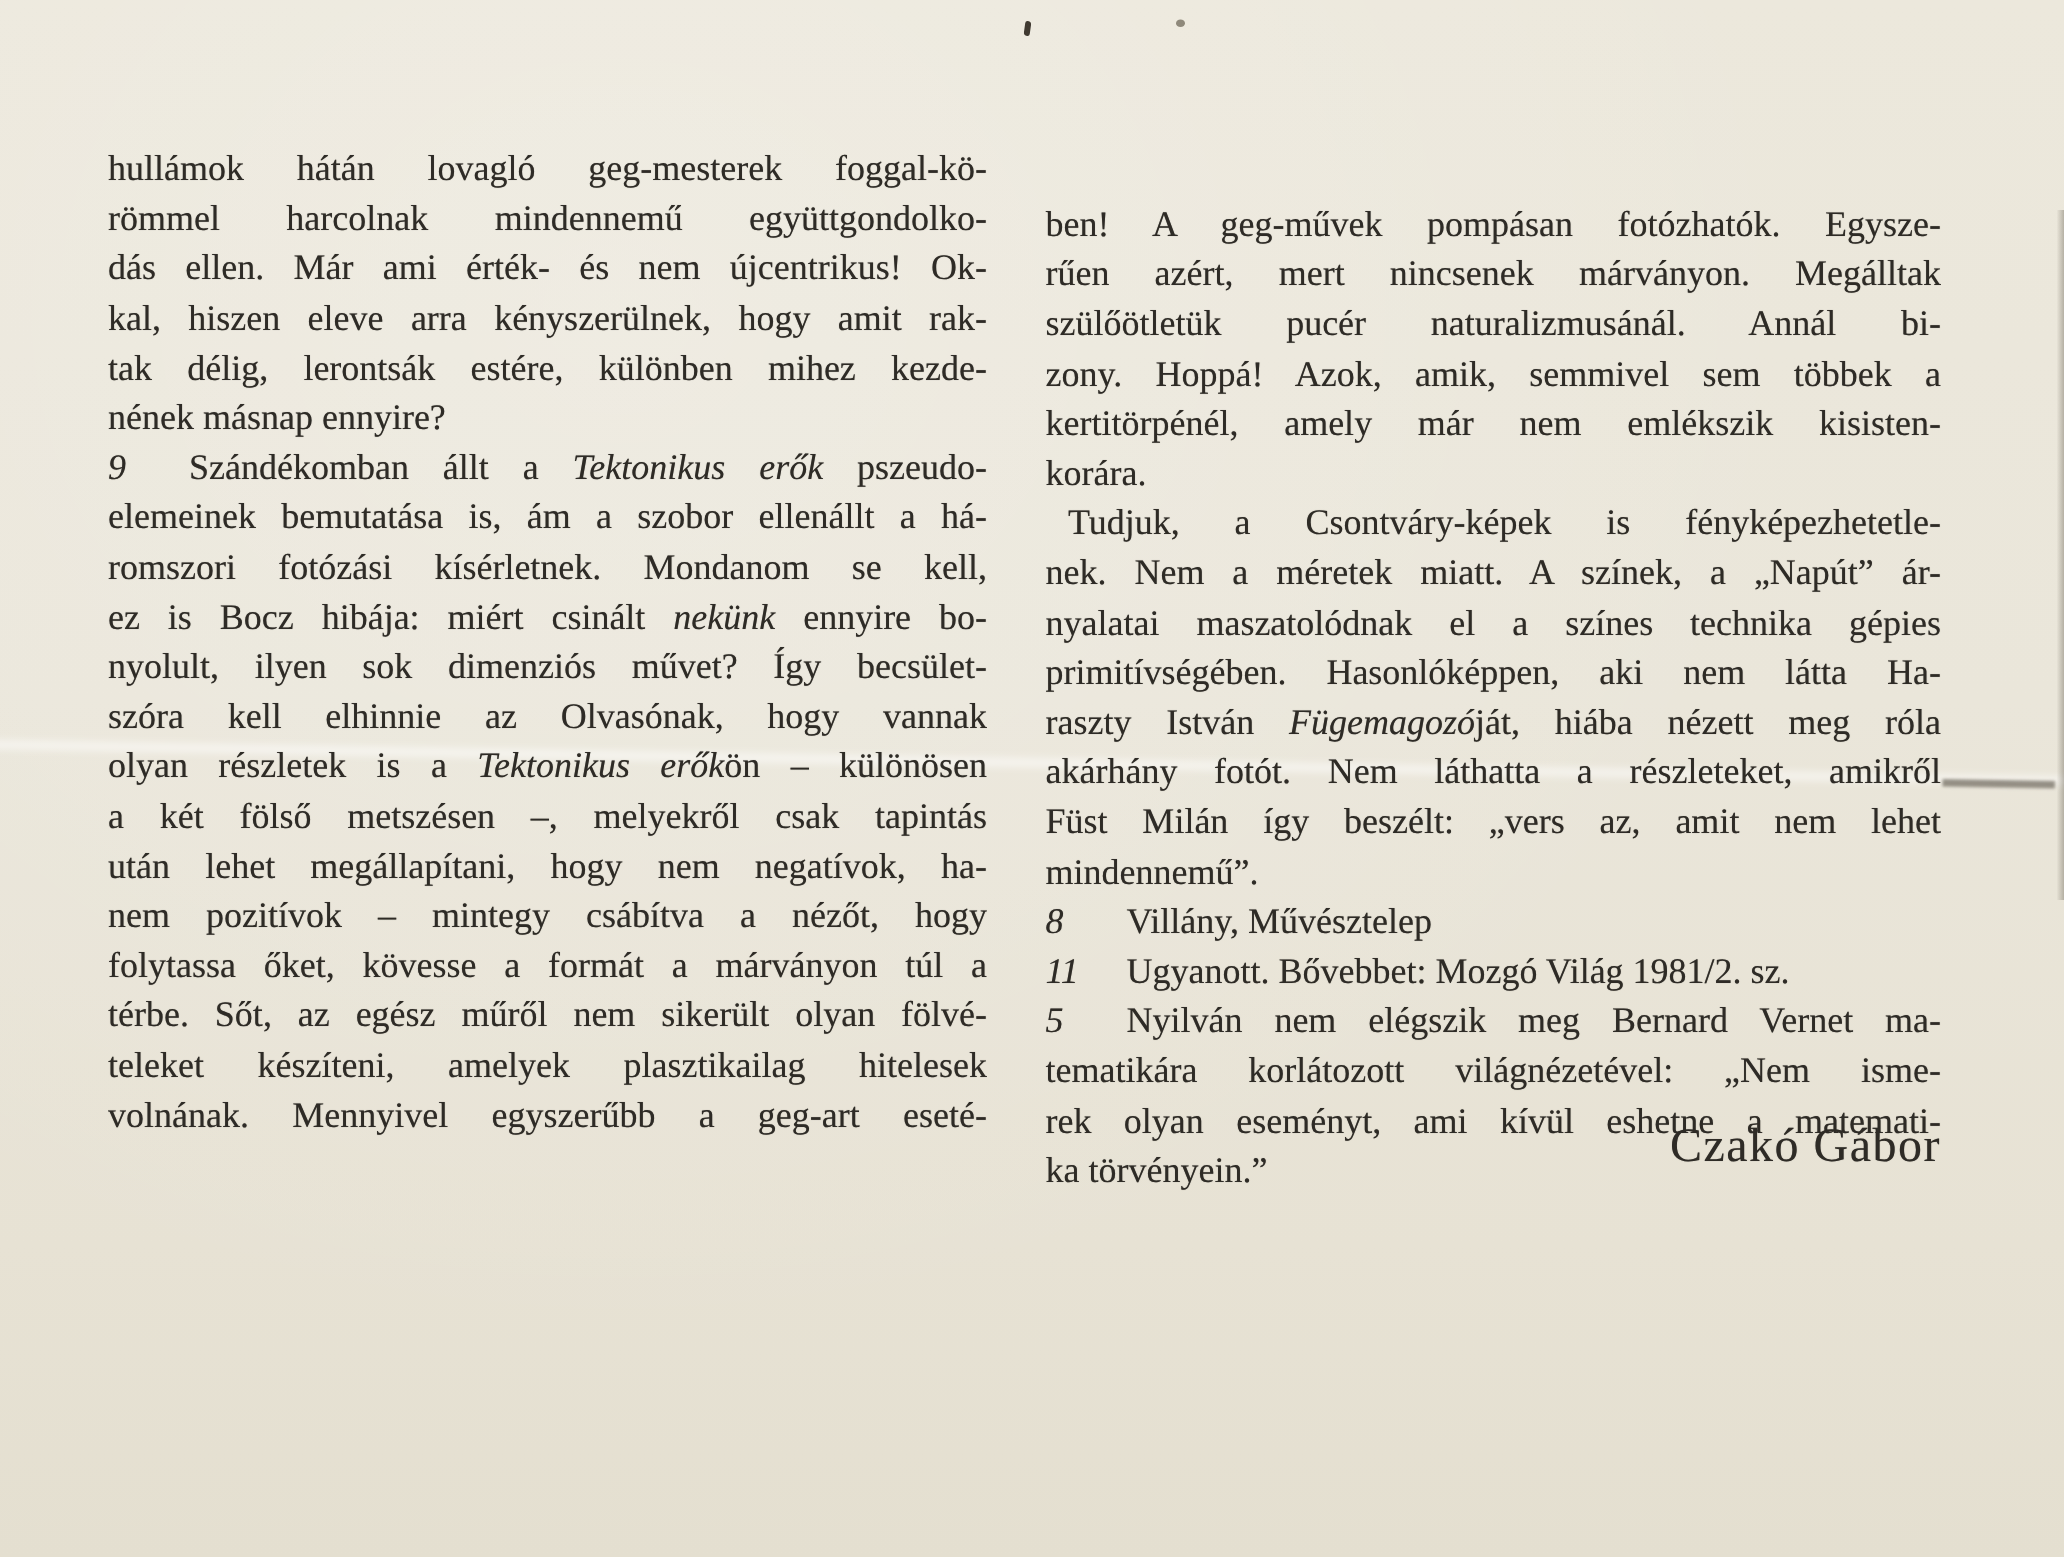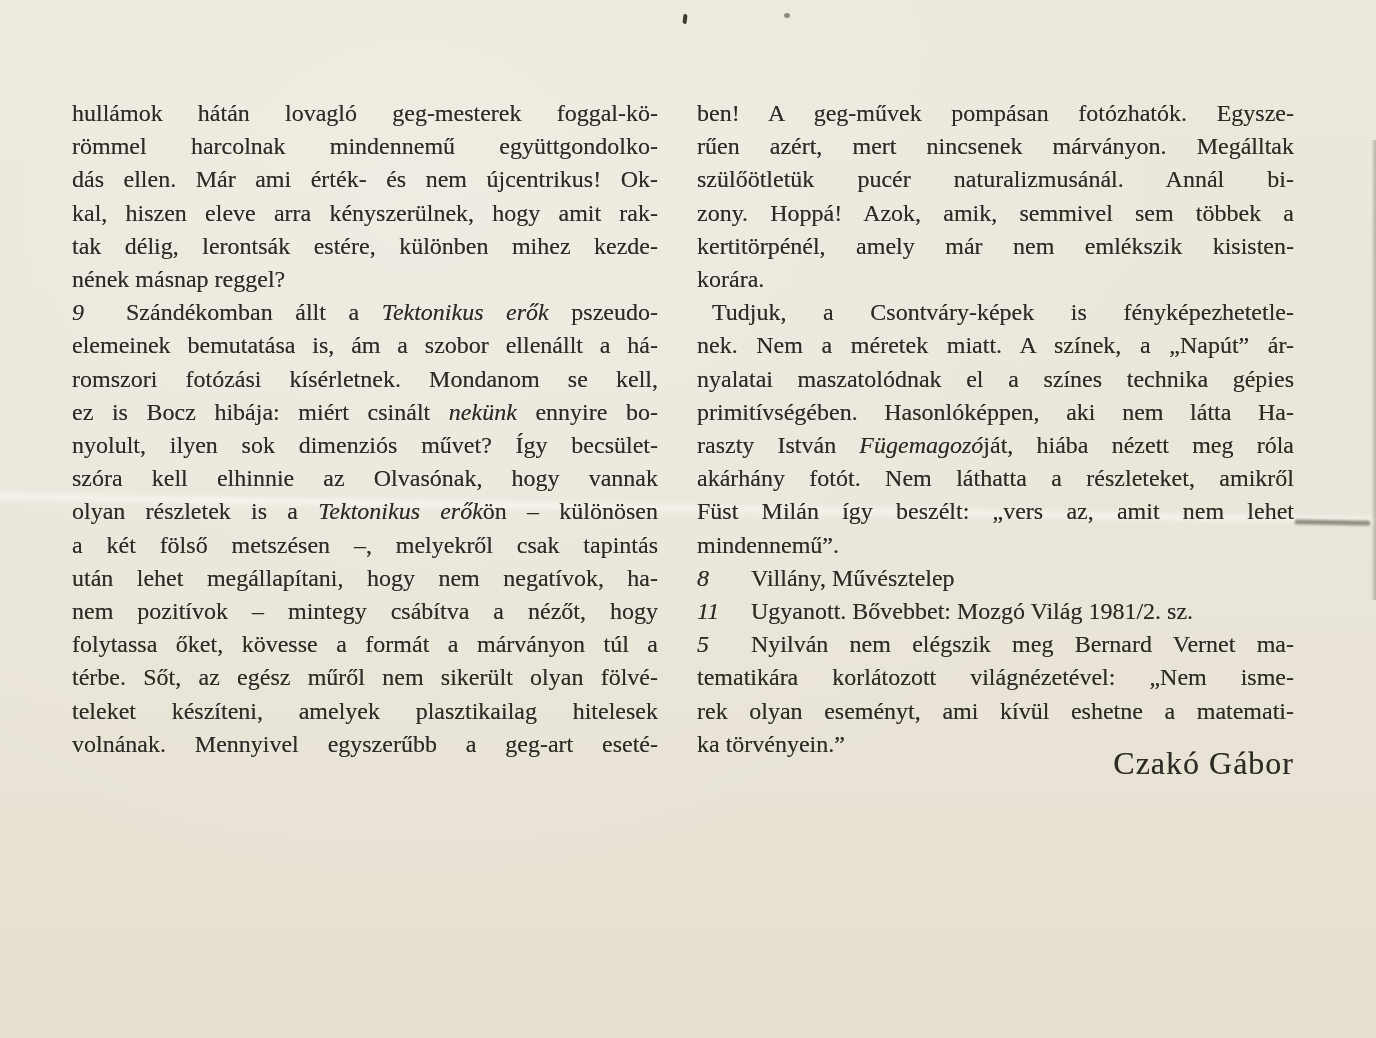--- a/index.html
+++ b/index.html
@@ -18,21 +18,21 @@
   }
 
   .column {
     position: absolute;
     top: 97px;
     font-size: 24px;
     line-height: 33.2px;
     text-shadow: 0 0 0.5px rgba(46,43,38,0.55);
   }
   .column.left  { left: 72px;  width: 586px; }
-  .column.right { left: 697px; width: 597px; }
+  .column.right { left: 697px; width: 597px; margin-top: 37px; }
 
   .block { margin: 0; }
 
   .line {
     text-align: justify;
     text-align-last: justify;
     overflow: hidden;
     white-space: normal;
   }
   .line.last { text-align-last: left; }
@@ -92,21 +92,21 @@
   <div class="scan-streak-dark"></div>
   <div class="edge-shadow"></div>
 
   <div class="column left">
       <div class="block">
         <div class="line"><span>hullámok hátán lovagló geg-mesterek foggal-kö-</span></div>
         <div class="line"><span>römmel harcolnak mindennemű együttgondolko-</span></div>
         <div class="line"><span>dás ellen. Már ami érték- és nem újcentrikus! Ok-</span></div>
         <div class="line"><span>kal, hiszen eleve arra kényszerülnek, hogy amit rak-</span></div>
         <div class="line"><span>tak délig, lerontsák estére, különben mihez kezde-</span></div>
-        <div class="line last"><span>nének másnap reggel?</span></div>
+        <div class="line last"><span>nének másnap ennyire?</span></div>
       </div>
       <div class="block">
         <div class="line"><span class="it num">9</span><span>Szándékomban állt a </span><span class="it">Tektonikus erők</span><span> pszeudo-</span></div>
         <div class="line"><span>elemeinek bemutatása is, ám a szobor ellenállt a há-</span></div>
         <div class="line"><span>romszori fotózási kísérletnek. Mondanom se kell,</span></div>
         <div class="line"><span>ez is Bocz hibája: miért csinált </span><span class="it">nekünk</span><span> ennyire bo-</span></div>
         <div class="line"><span>nyolult, ilyen sok dimenziós művet? Így becsület-</span></div>
         <div class="line"><span>szóra kell elhinnie az Olvasónak, hogy vannak</span></div>
         <div class="line"><span>olyan részletek is a </span><span class="it">Tektonikus erők</span><span>ön – különösen</span></div>
         <div class="line"><span>a két fölső metszésen –, melyekről csak tapintás</span></div>

